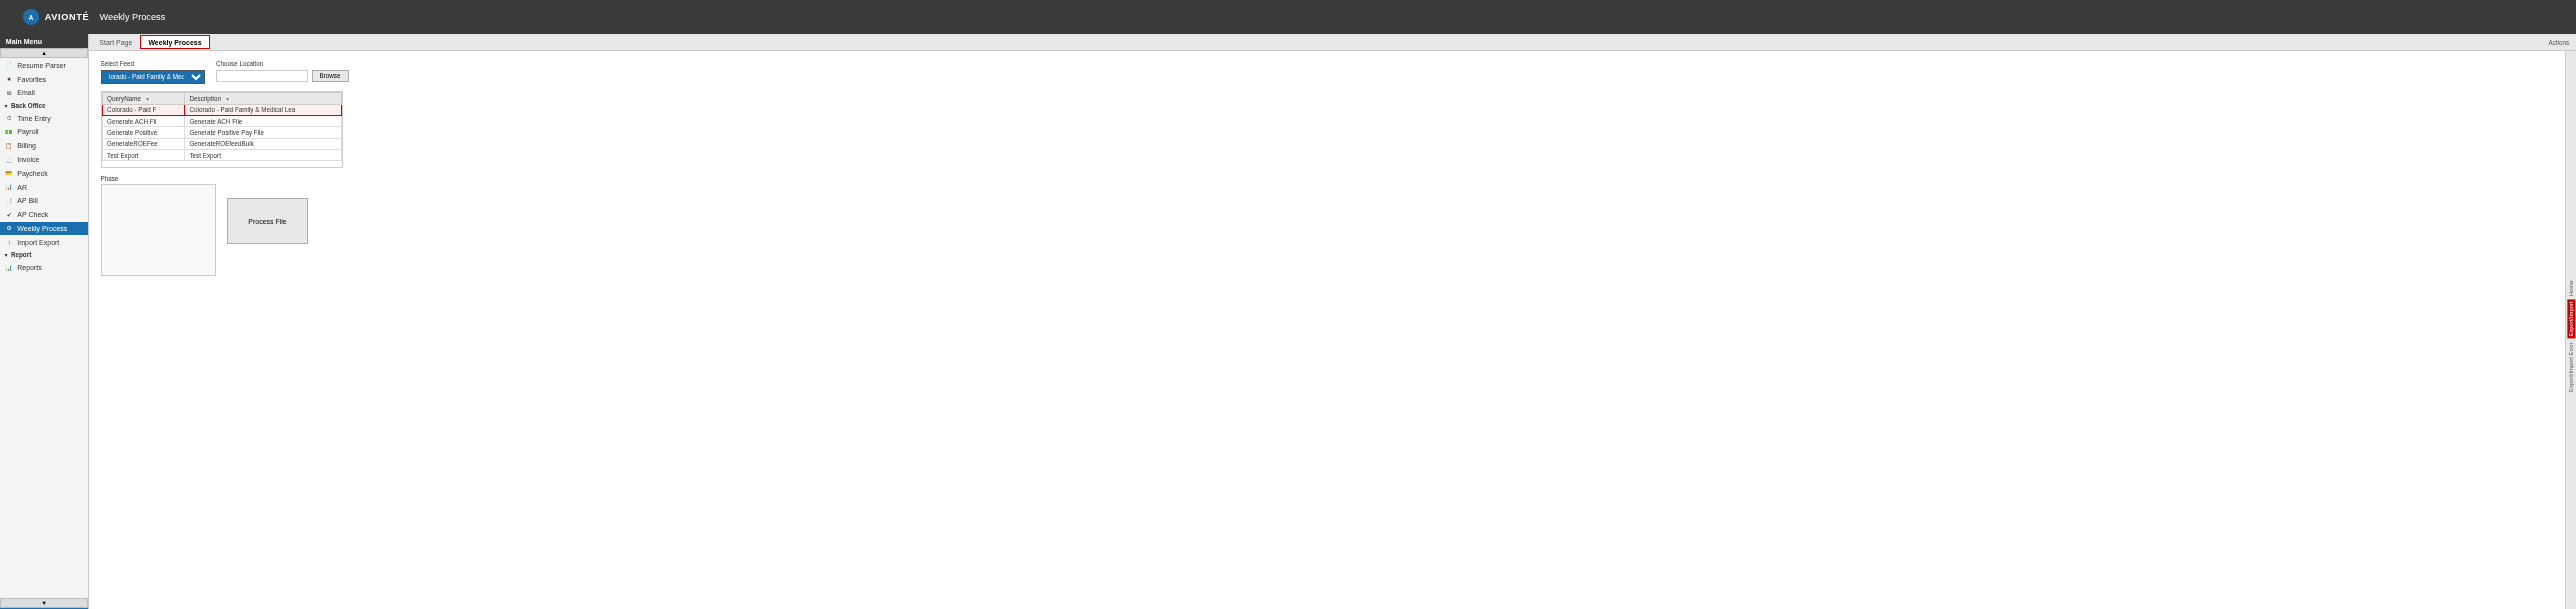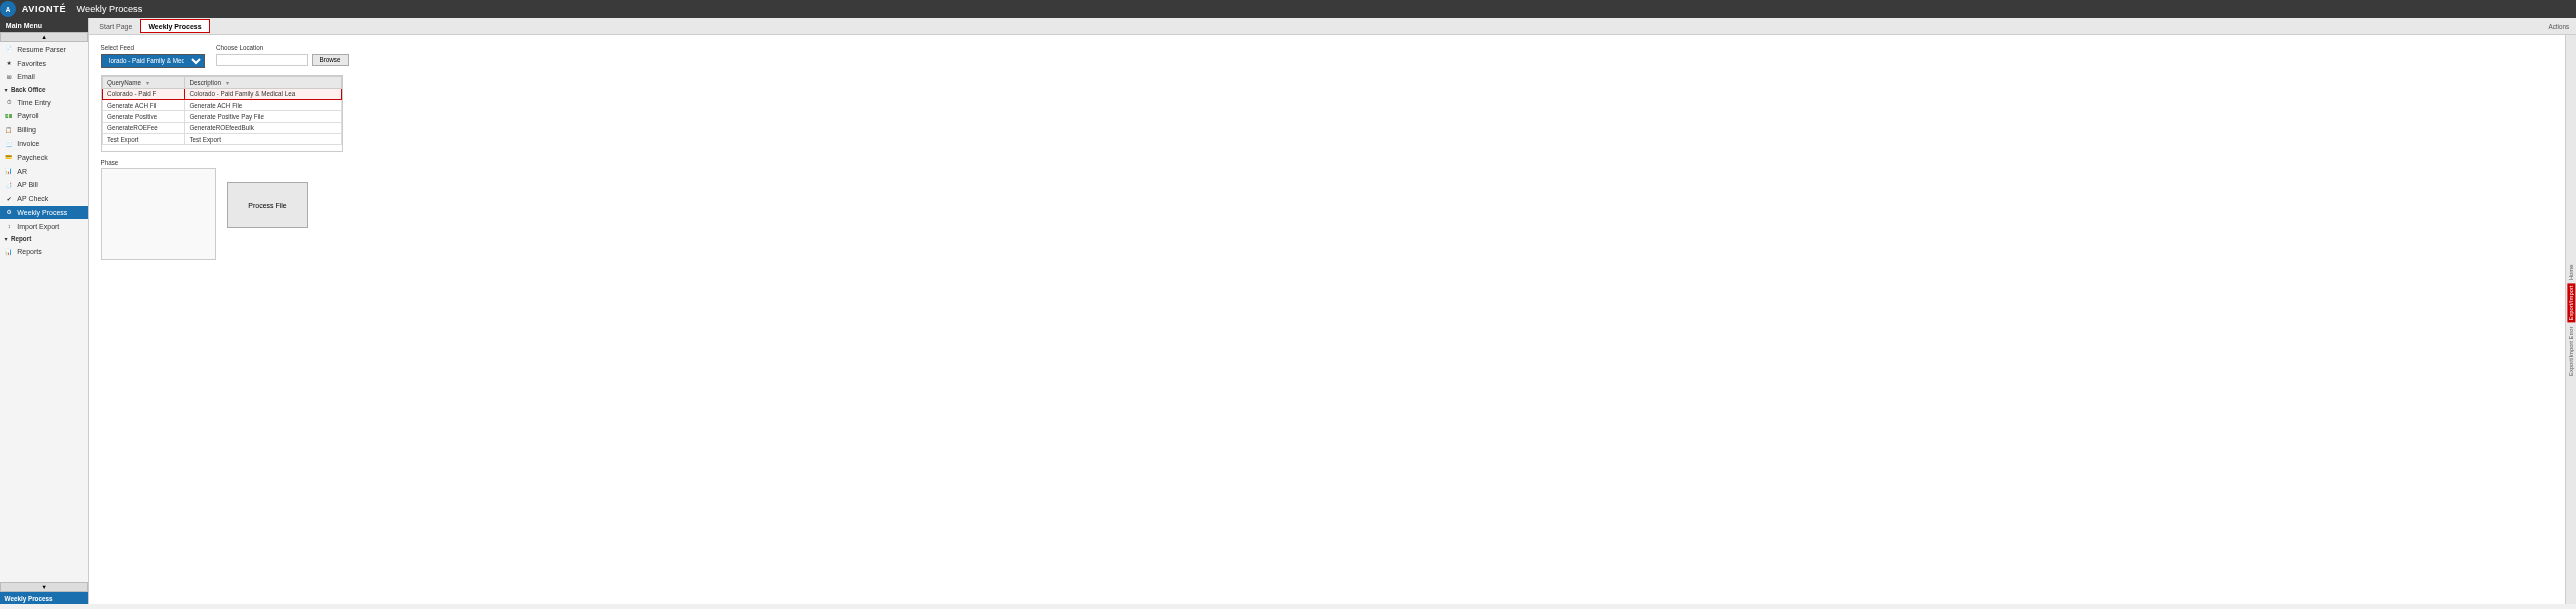--- a/index.html
+++ b/index.html
@@ -2,24 +2,24 @@
 <html style="font-size:9.2px"><head>
   <meta charset="utf-8">
   <style>
     * { box-sizing: border-box; margin: 0; padding: 0; }
     body { font-family: 'Segoe UI', Arial, sans-serif; font-size: 7px; background: #f0f0f0; overflow: hidden; }
 
     
     .header {
       background: #3a3a3a;
       color: white;
-      height: 18px;
-      display: flex;
-      align-items: center;
-      padding: 0 0;
+      height: 34px;
+      display: flex;
+      align-items: center;
+      padding: 0 23px;
       gap: 5.8px;
     }
     .header-logo {
       width: 16px; height: 16px;
       background: #1a6faf;
       border-radius: 50%;
       display: flex; align-items: center; justify-content: center;
       color: white; font-weight: bold; font-size: 6.3px;
     }
     .header-brand {

